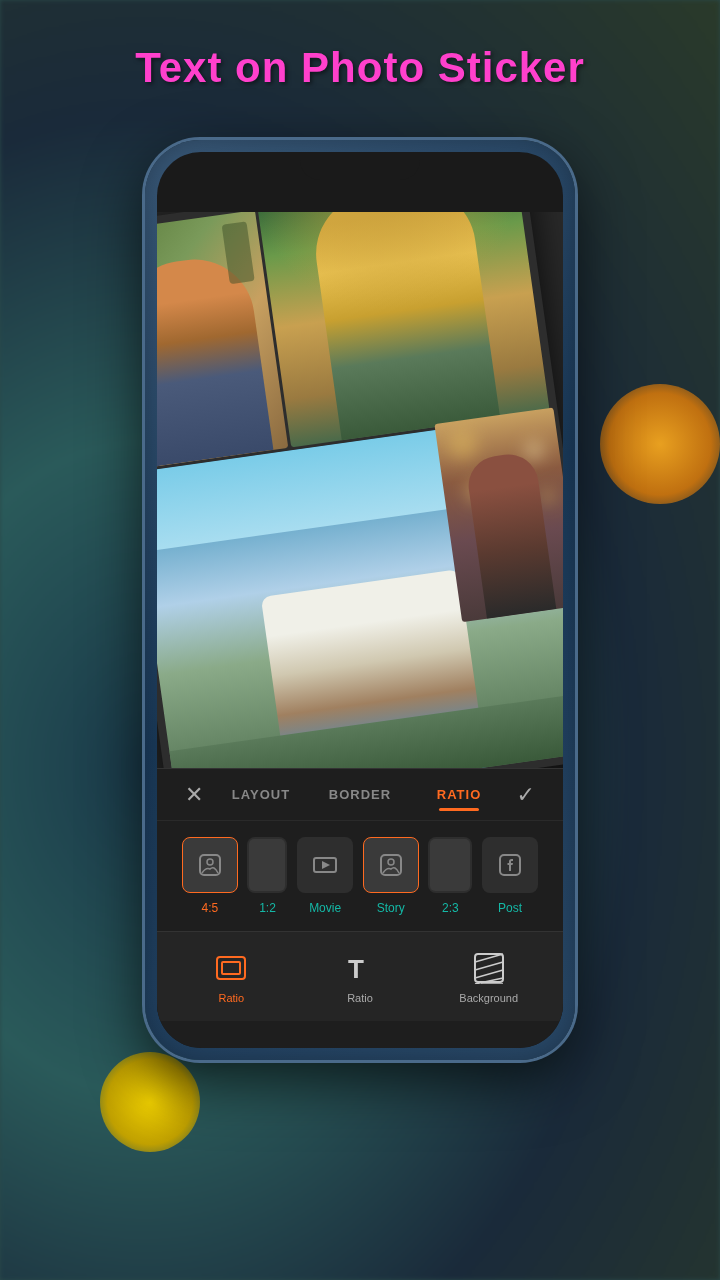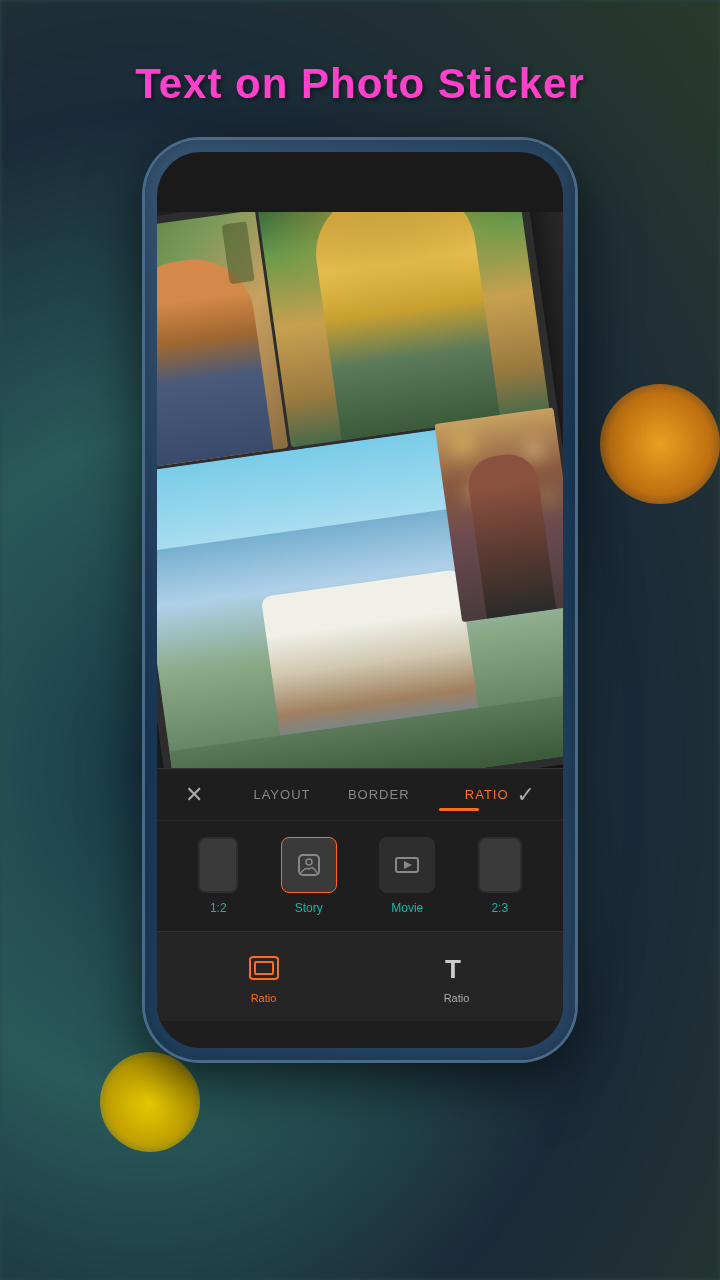--- a/index.html
+++ b/index.html
@@ -37,21 +37,21 @@
       width: 100px;
       height: 100px;
       border-radius: 50%;
       background: radial-gradient(circle, #f0d000 0%, #c0a000 60%, transparent 100%);
       z-index: 1;
     }
 
     
     .app-title {
       position: absolute;
-      top: 60px;
+      top: 44px;
       left: 0;
       right: 0;
       text-align: center;
       font-size: 42px;
       font-weight: 900;
       color: #ff40cc;
       z-index: 10;
       text-shadow: 2px 2px 4px rgba(0,0,0,0.5);
       letter-spacing: 1px;
     }
@@ -220,24 +220,24 @@
 
     .tab-close {
       color: #aaa;
       font-size: 22px;
       cursor: pointer;
       padding: 8px;
     }
 
     .tab-item {
       flex: 1;
-      text-align: right;
+      text-align: center;
       font-size: 13px;
       color: #888;
-      font-weight: 400;
+      font-weight: 700;
       letter-spacing: 1px;
       cursor: pointer;
       padding: 8px 0;
       text-transform: uppercase;
     }
 
     .tab-item.active {
       color: #ff6a20;
       position: relative;
     }
@@ -410,56 +410,75 @@
       <div class="tab-bar">
         <span class="tab-close">✕</span>
         <div class="tab-item">LAYOUT</div>
         <div class="tab-item">BORDER</div>
         <div class="tab-item active">RATIO</div>
         <span class="tab-check">✓</span>
       </div>
 
       <div class="ratio-options">
 
-
-        <div class="ratio-item">
-          <div class="ratio-icon-box" style="width:40px;height:56px;">
-            <div style="width:36px;height:52px;background:#3a3a3a;border-radius:5px;"></div>
-          </div>
-          <span class="ratio-label">1:2</span>
-        </div>
-
         <div class="ratio-item">
           <div class="ratio-icon-box selected">
             <svg width="28" height="28" viewBox="0 0 28 28" fill="none">
               <rect x="4" y="4" width="20" height="20" rx="4" stroke="#888" stroke-width="2" fill="none"></rect>
               <circle cx="14" cy="11" r="3" stroke="#888" stroke-width="1.5" fill="none"></circle>
               <path d="M6 22 Q10 16 14 18 Q18 14 22 22" stroke="#888" stroke-width="1.5" fill="none"></path>
             </svg>
           </div>
-          <span class="ratio-label">Story</span>
+          <span class="ratio-label active">4:5</span>
+        </div>
+
+        <div class="ratio-item">
+          <div class="ratio-icon-box" style="width:40px;height:56px;">
+            <div style="width:36px;height:52px;background:#3a3a3a;border-radius:5px;"></div>
+          </div>
+          <span class="ratio-label">1:2</span>
         </div>
 
         <div class="ratio-item">
           <div class="ratio-icon-box">
             <svg width="28" height="28" viewBox="0 0 28 28" fill="none">
               <rect x="3" y="7" width="22" height="14" rx="2" stroke="#888" stroke-width="2" fill="none"></rect>
               <polygon points="11,10 11,18 19,14" fill="#888"></polygon>
             </svg>
           </div>
           <span class="ratio-label">Movie</span>
         </div>
 
         <div class="ratio-item">
+          <div class="ratio-icon-box selected">
+            <svg width="28" height="28" viewBox="0 0 28 28" fill="none">
+              <rect x="4" y="4" width="20" height="20" rx="4" stroke="#888" stroke-width="2" fill="none"></rect>
+              <circle cx="14" cy="11" r="3" stroke="#888" stroke-width="1.5" fill="none"></circle>
+              <path d="M6 22 Q10 16 14 18 Q18 14 22 22" stroke="#888" stroke-width="1.5" fill="none"></path>
+            </svg>
+          </div>
+          <span class="ratio-label">Story</span>
+        </div>
+
+        <div class="ratio-item">
           <div class="ratio-icon-box" style="width:44px;height:56px;">
             <div style="width:40px;height:52px;background:#3a3a3a;border-radius:5px;"></div>
           </div>
           <span class="ratio-label">2:3</span>
         </div>
 
+        <div class="ratio-item">
+          <div class="ratio-icon-box">
+            <svg width="28" height="28" viewBox="0 0 28 28" fill="none">
+              <rect x="4" y="4" width="20" height="20" rx="4" stroke="#888" stroke-width="2" fill="none"></rect>
+              <path d="M15.5 10H17V8H15.5C13.8 8 13 9 13 10.5V12H11.5V14H13V20H15V14H16.5L17 12H15V10.5C15 10.2 15.2 10 15.5 10Z" fill="#888"></path>
+            </svg>
+          </div>
+          <span class="ratio-label">Post</span>
+        </div>
 
       </div>
 
       <div class="bottom-nav">
 
 
 
         <div class="nav-item">
           <div class="nav-icon">
             <svg width="32" height="32" viewBox="0 0 32 32" fill="none">
@@ -472,18 +491,31 @@
 
         <div class="nav-item">
           <div class="nav-icon">
             <svg width="32" height="32" viewBox="0 0 32 32" fill="none">
               <text x="4" y="26" font-family="Arial" font-size="26" font-weight="bold" fill="#ccc">T</text>
             </svg>
           </div>
           <span class="nav-label">Ratio</span>
         </div>
 
+        <div class="nav-item">
+          <div class="nav-icon">
+            <svg width="32" height="32" viewBox="0 0 32 32" fill="none">
+              <rect x="2" y="2" width="28" height="28" rx="3" stroke="#ccc" stroke-width="2" fill="none"></rect>
+              <line x1="2" y1="10" x2="30" y2="2" stroke="#ccc" stroke-width="1.5"></line>
+              <line x1="2" y1="18" x2="30" y2="10" stroke="#ccc" stroke-width="1.5"></line>
+              <line x1="2" y1="26" x2="30" y2="18" stroke="#ccc" stroke-width="1.5"></line>
+              <line x1="2" y1="32" x2="30" y2="26" stroke="#ccc" stroke-width="1.5"></line>
+              <line x1="8" y1="32" x2="30" y2="32" stroke="#ccc" stroke-width="1.5"></line>
+            </svg>
+          </div>
+          <span class="nav-label">Background</span>
+        </div>
 
       </div>
     </div>
 
   </div>
 </div>
 
 </body></html>

